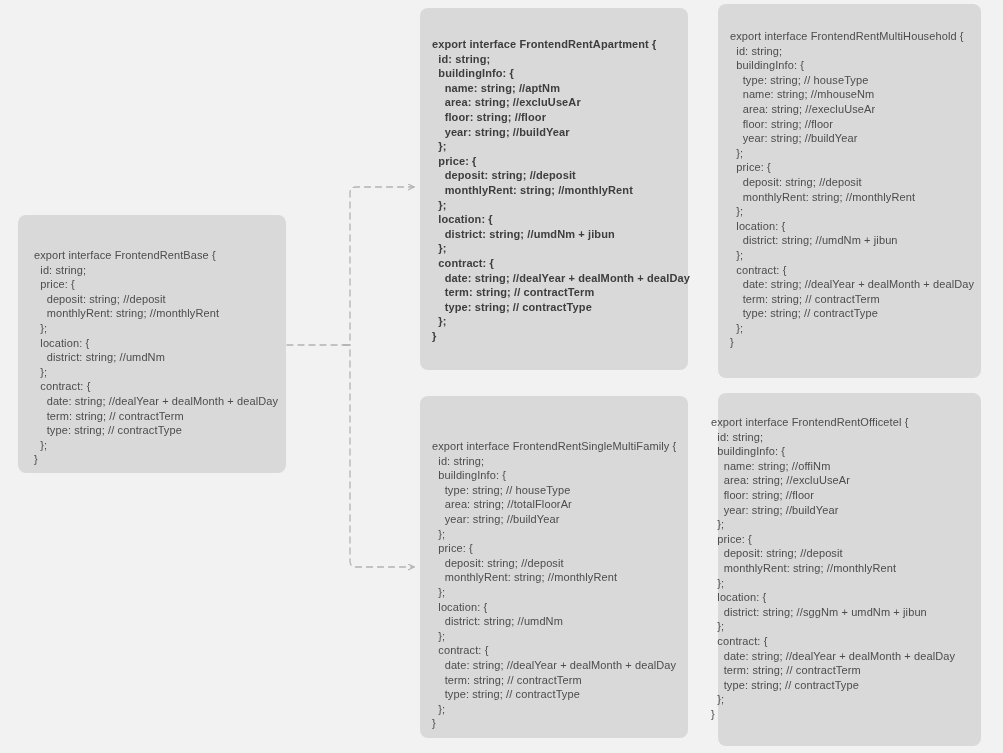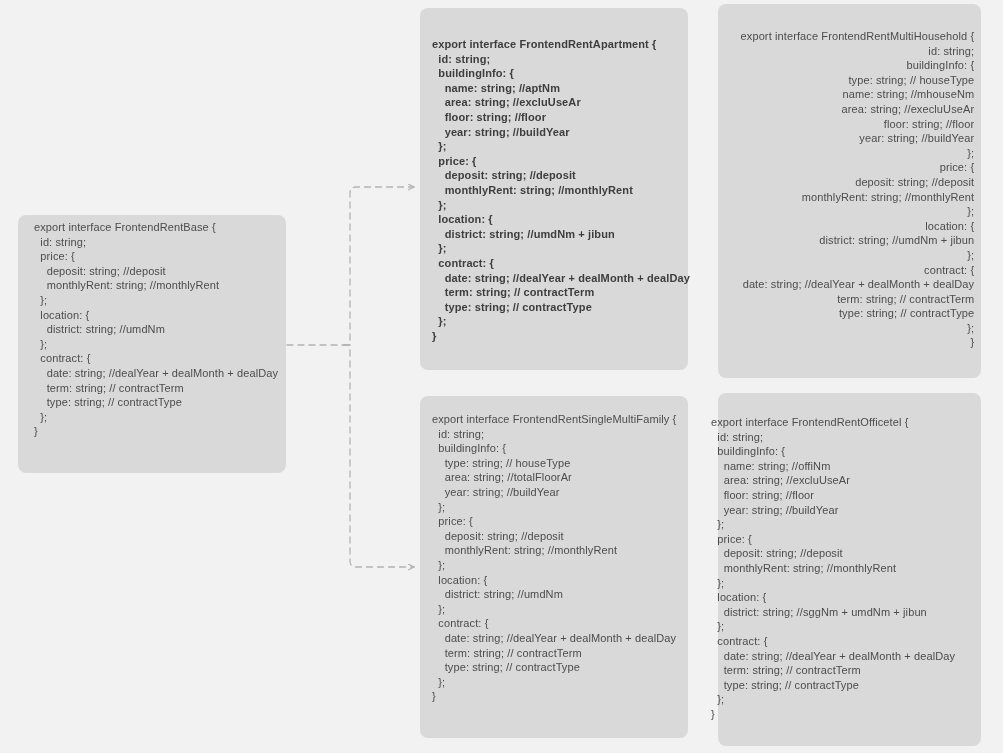--- a/index.html
+++ b/index.html
@@ -44,24 +44,24 @@
     white-space: pre;
   }
 
   
   #card-base       { left: 18px;  top: 215px; width: 268px; height: 258px; }
   #card-apartment  { left: 420px; top: 8px;   width: 268px; height: 362px; }
   #card-multi      { left: 718px; top: 4px;   width: 263px; height: 374px; }
   #card-single     { left: 420px; top: 396px; width: 268px; height: 342px; }
   #card-officetel  { left: 718px; top: 393px; width: 263px; height: 353px; }
 
-  #code-base       { left: 34px;  top: 220px; }
+  #code-base       { left: 34px;  top: 248px; }
   #code-apartment  { left: 432px; top: 37px;  }
-  #code-multi      { left: 730px; top: 29px; text-align: right;  }
-  #code-single     { left: 432px; top: 412px; }
+  #code-multi      { left: 730px; top: 29px;  }
+  #code-single     { left: 432px; top: 439px; }
   #code-officetel  { left: 711px; top: 415px; }
 
   #connectors {
     position: absolute;
     left: 0; top: 0;
     width: 1003px;
     height: 753px;
     pointer-events: none;
   }
 </style>

